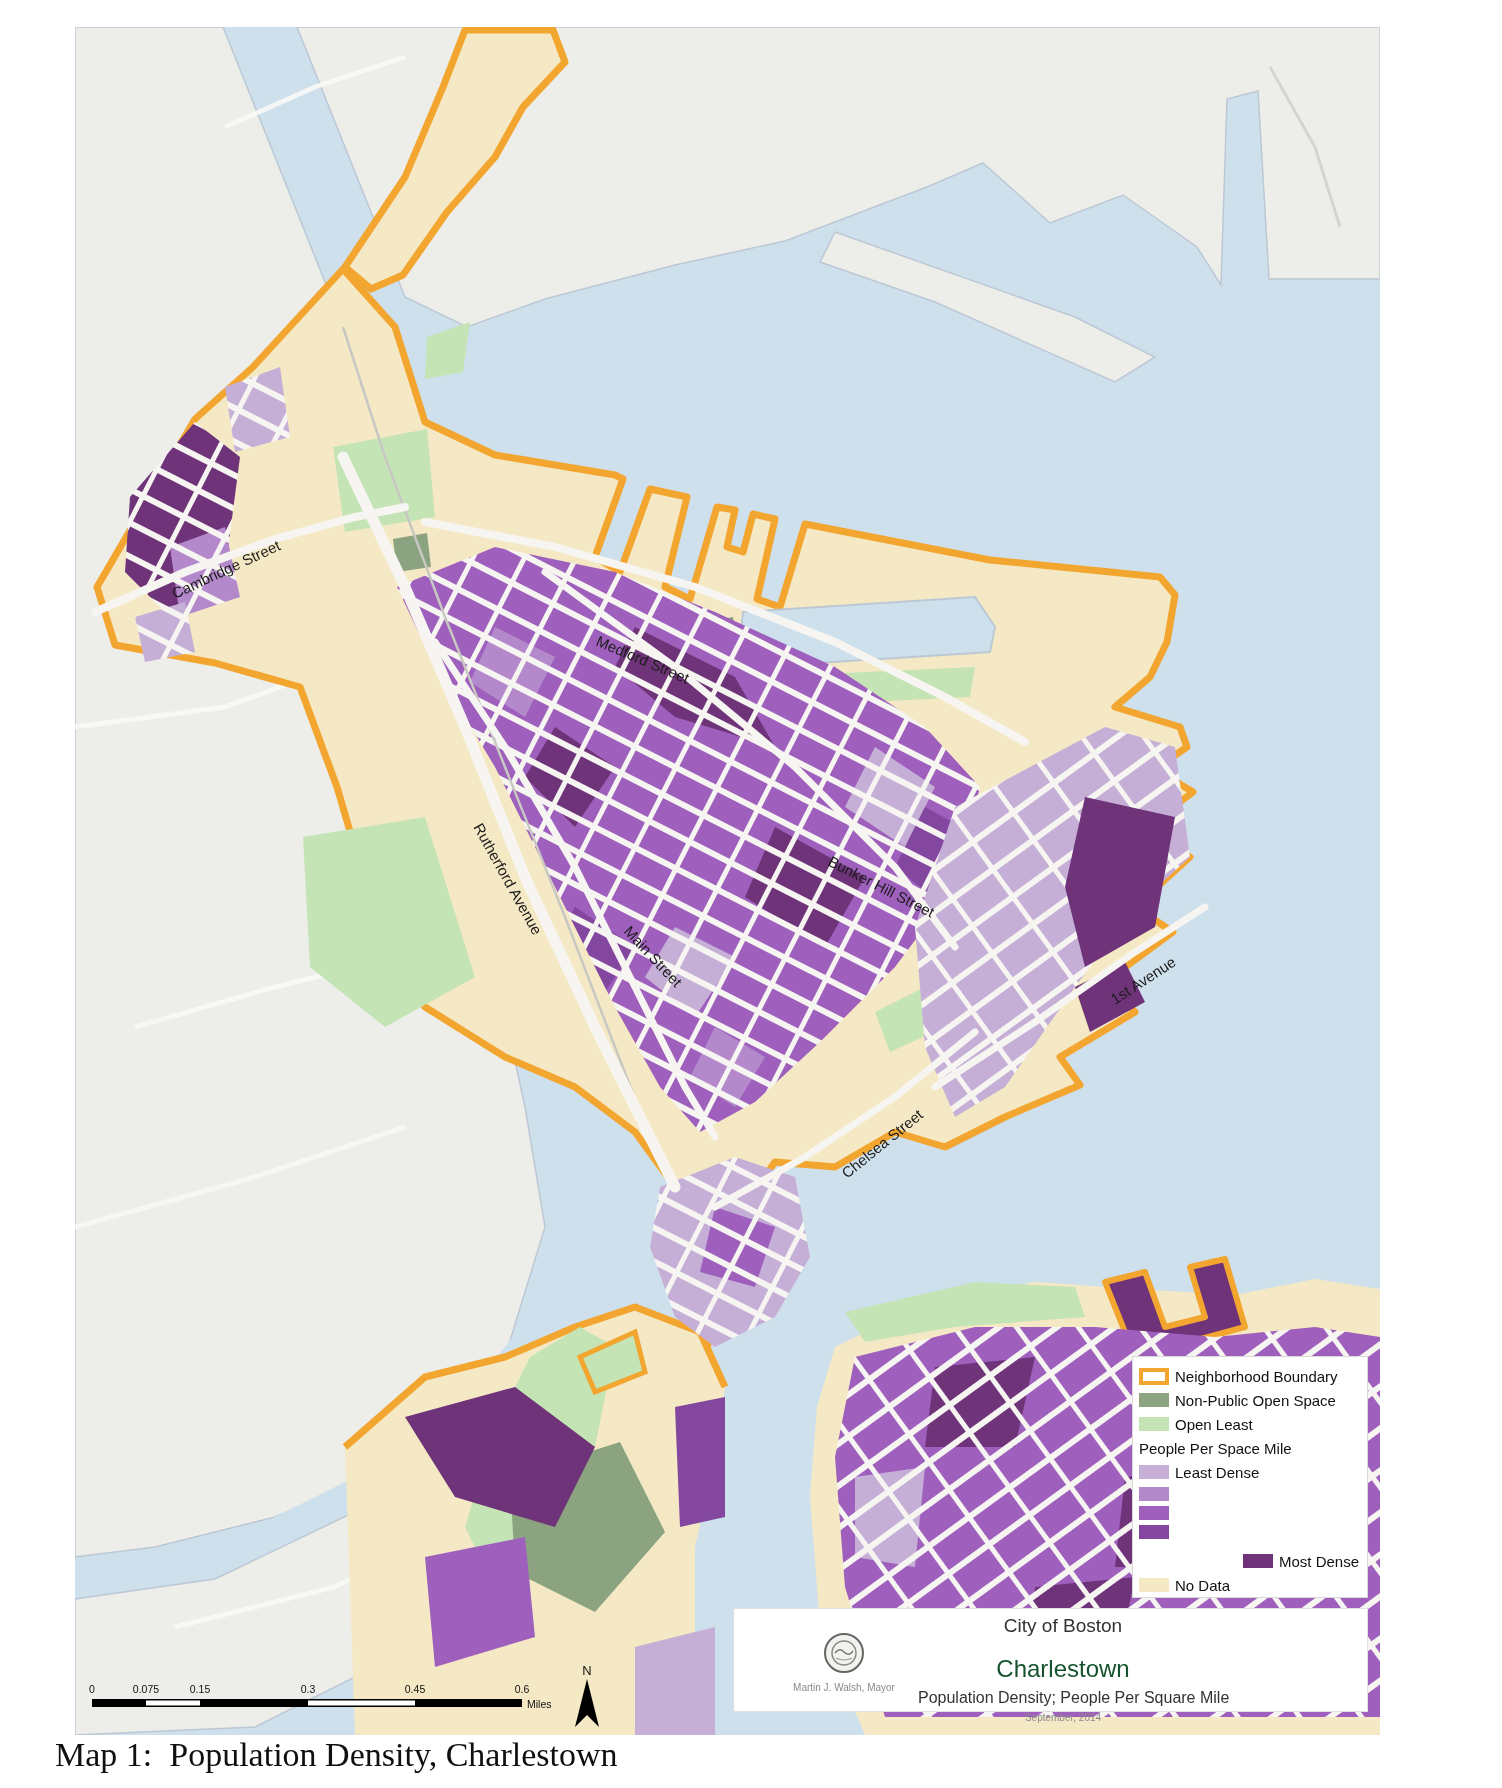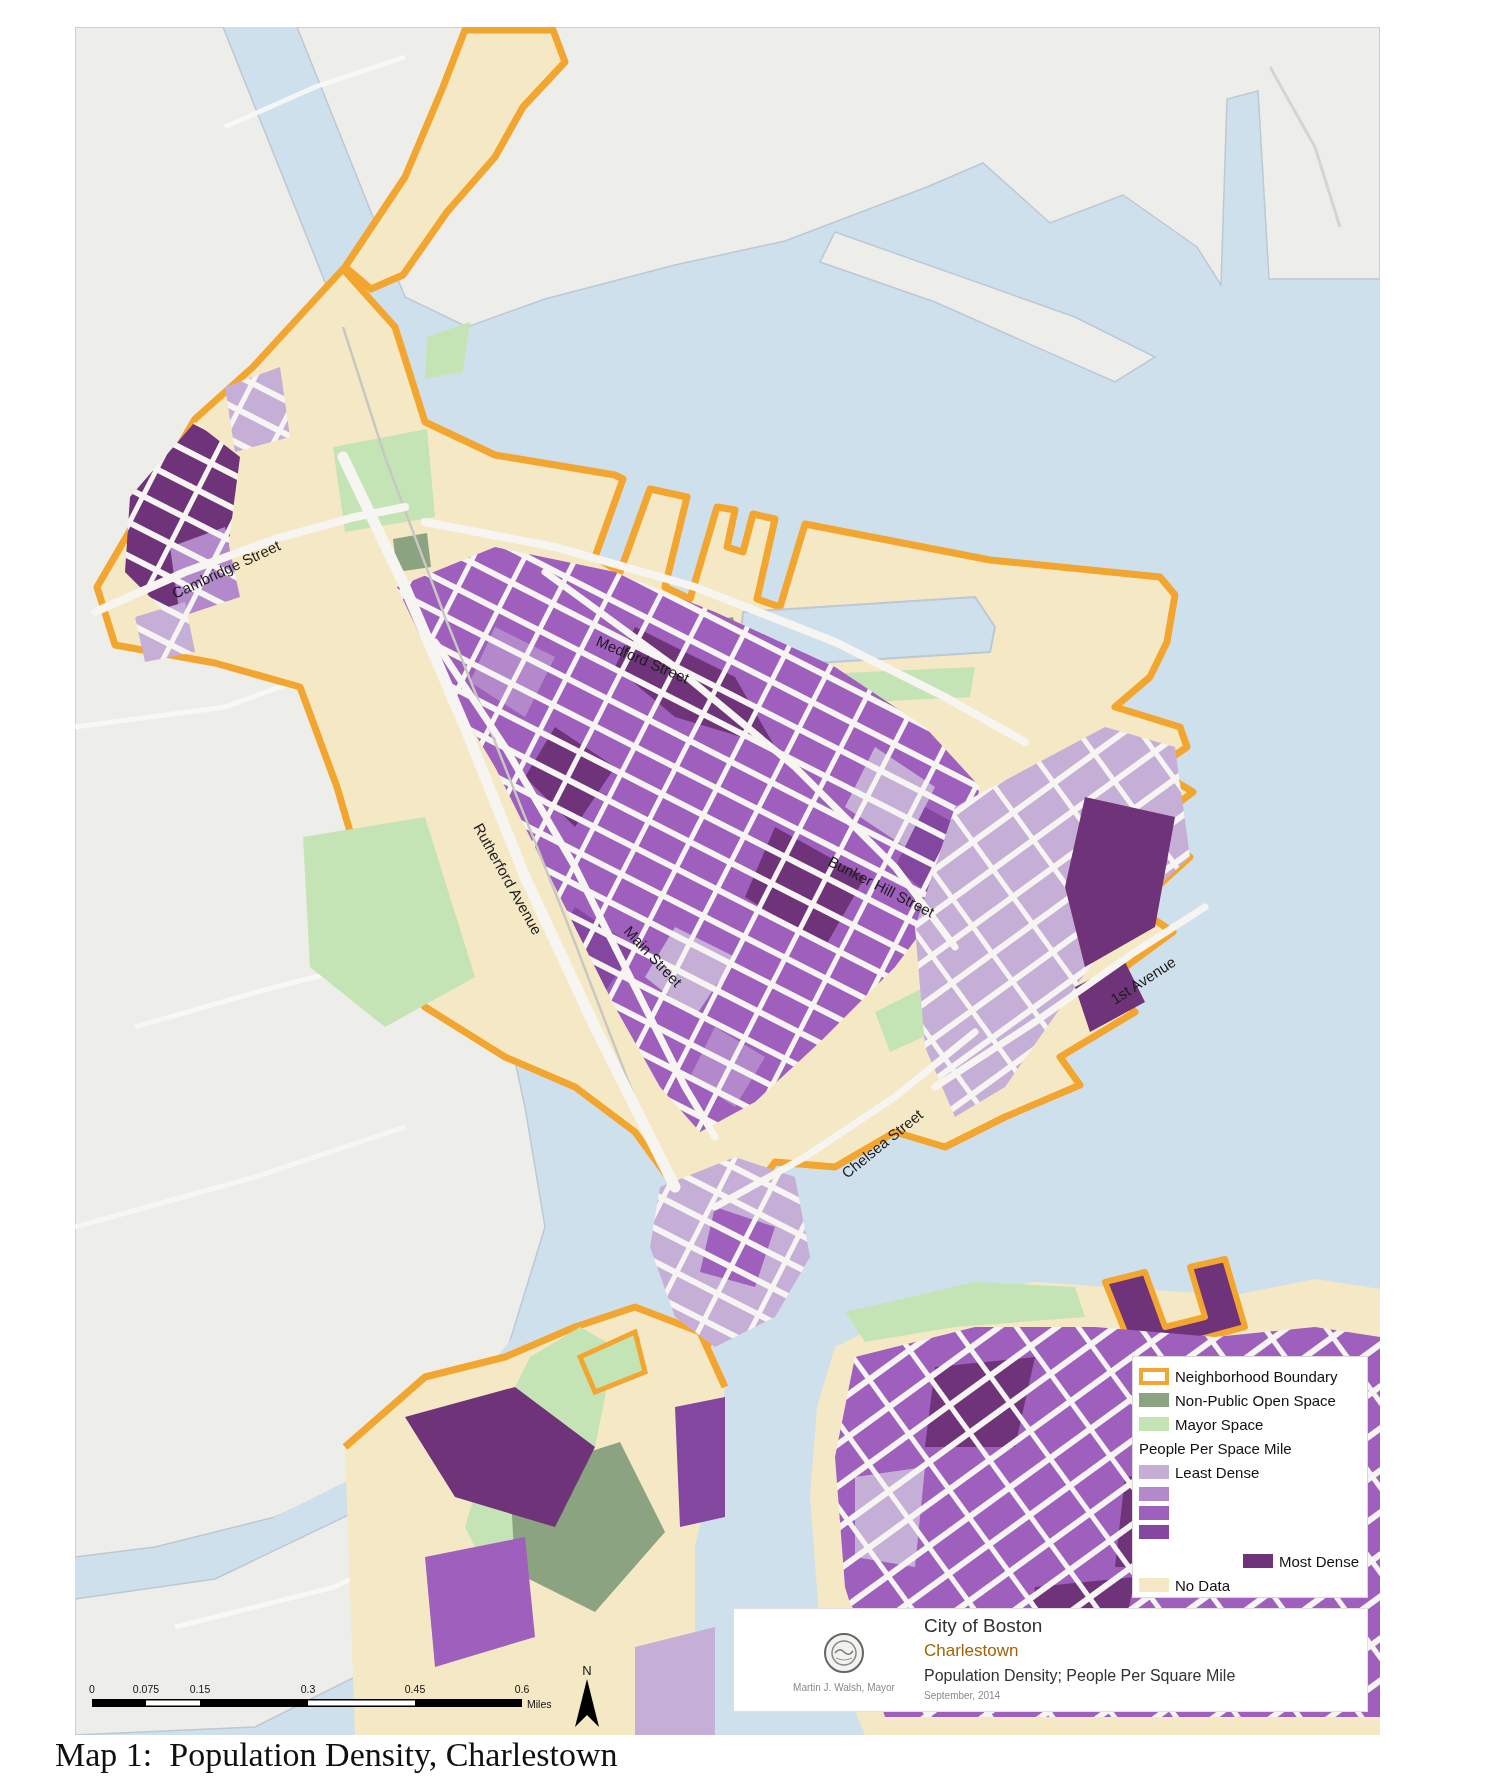--- a/index.html
+++ b/index.html
@@ -24,23 +24,23 @@
   .sw-d2{background:#9E60BC;}
   .sw-d3{background:#8447A0;}
   .sw-d4{background:#6E3379;}
   .sw-nodata{background:#F5E8C4;}
 
   
   .titleblock{position:absolute;left:658px;top:1581px;width:635px;height:104px;background:#ffffff;
               border:1px solid #e0e0e0;box-sizing:border-box;color:#222;}
   .tb-left{position:absolute;left:30px;top:22px;width:160px;text-align:center;}
   .tb-mayor{font-size:10px;color:#8a8a8a;margin-top:3px;white-space:nowrap;}
-  .tb-center{position:absolute;left:190px;top:6px;width:290px;text-align:left;}
+  .tb-center{position:absolute;left:184px;top:6px;width:290px;text-align:center;}
   .tb-city{font-size:19px;color:#333;}
-  .tb-hood{font-size:17px;color:#a16207;margin-top:4px;}
+  .tb-hood{font-size:24px;color:#14532d;margin-top:18px;}
   .tb-sub{font-size:16px;color:#333;margin-top:6px;white-space:nowrap;}
   .tb-date{font-size:10px;color:#8a8a8a;margin-top:5px;}
   .tb-right{position:absolute;right:8px;top:4px;width:300px;text-align:right;}
   .tb-logo{display:inline-block;margin-right:55px;}
   .tb-prep{font-size:10px;color:#555;line-height:13px;margin-top:2px;white-space:nowrap;}
 
   
   .caption{position:absolute;left:55px;top:1736px;font-family:"Liberation Serif",serif;
            font-size:34px;color:#101010;white-space:pre;}
 
@@ -265,21 +265,21 @@
       <div class="lg-row">
         <span class="sw sw-boundary"></span>
         <span class="lg-label">Neighborhood Boundary</span>
       </div>
       <div class="lg-row">
         <span class="sw sw-nonpublic"></span>
         <span class="lg-label">Non-Public Open Space</span>
       </div>
       <div class="lg-row">
         <span class="sw sw-open"></span>
-        <span class="lg-label">Mayor Space</span>
+        <span class="lg-label">Open Least</span>
       </div>
       <div class="lg-header">People Per Space Mile</div>
       <div class="lg-row">
         <span class="sw sw-d0"></span>
         <span class="lg-label">Least Dense</span>
       </div>
       <div class="lg-row tight">
         <span class="sw sw-d1"></span>
         <span class="lg-label"></span>
       </div>

